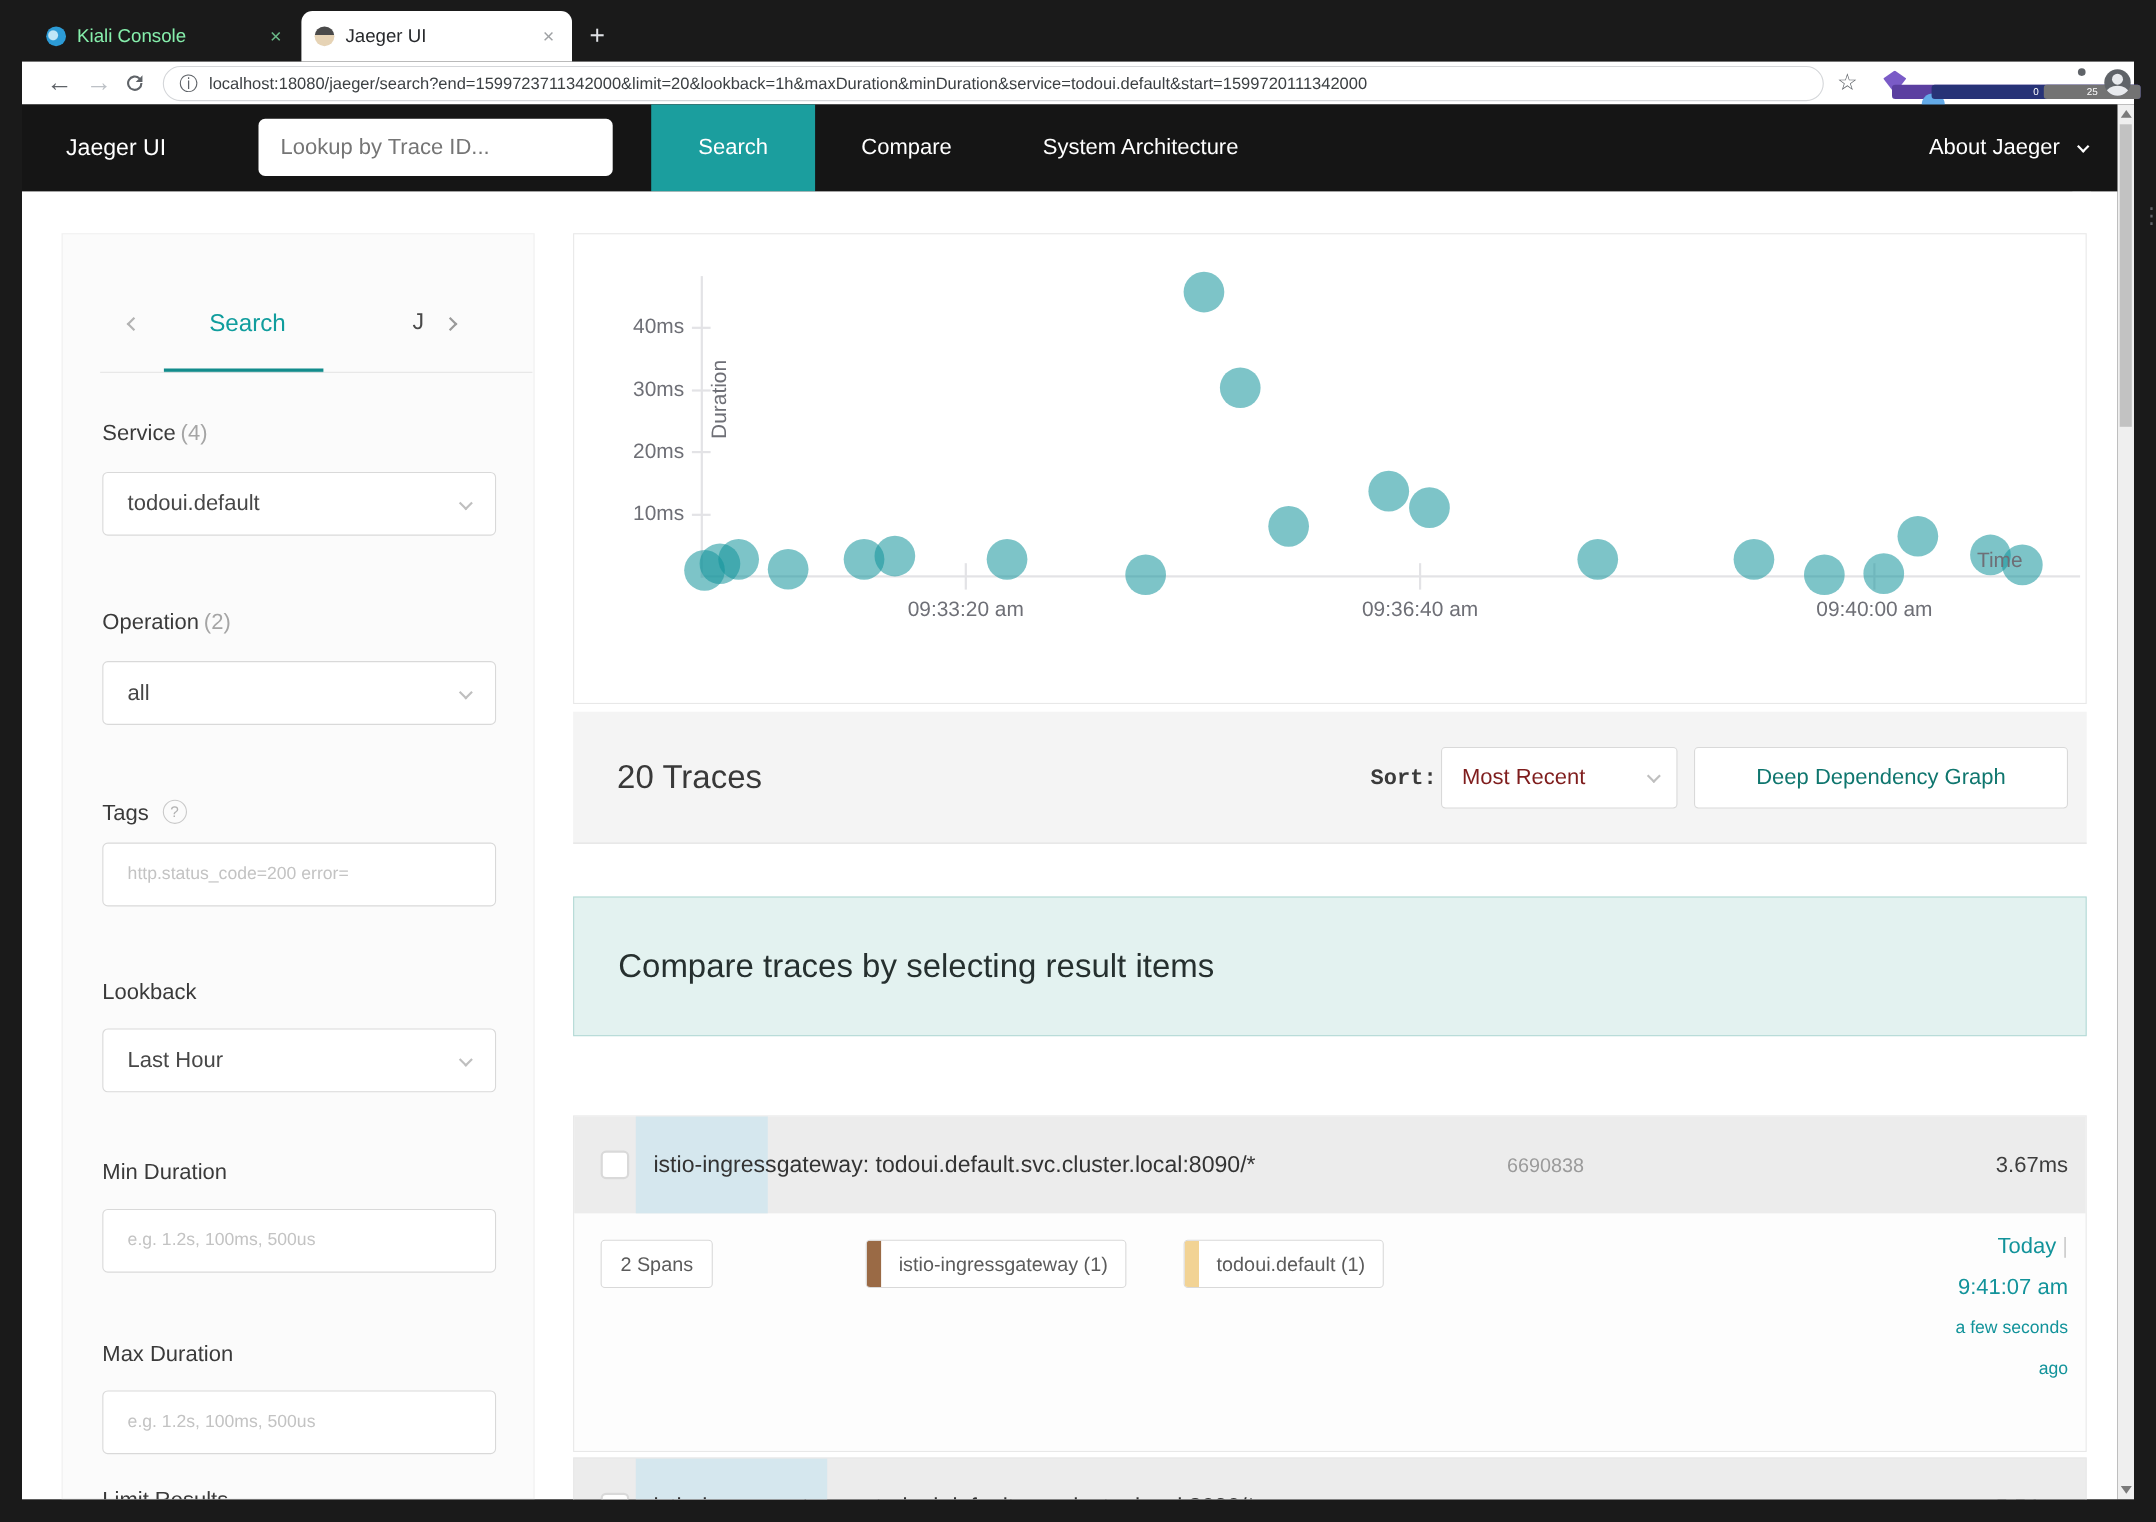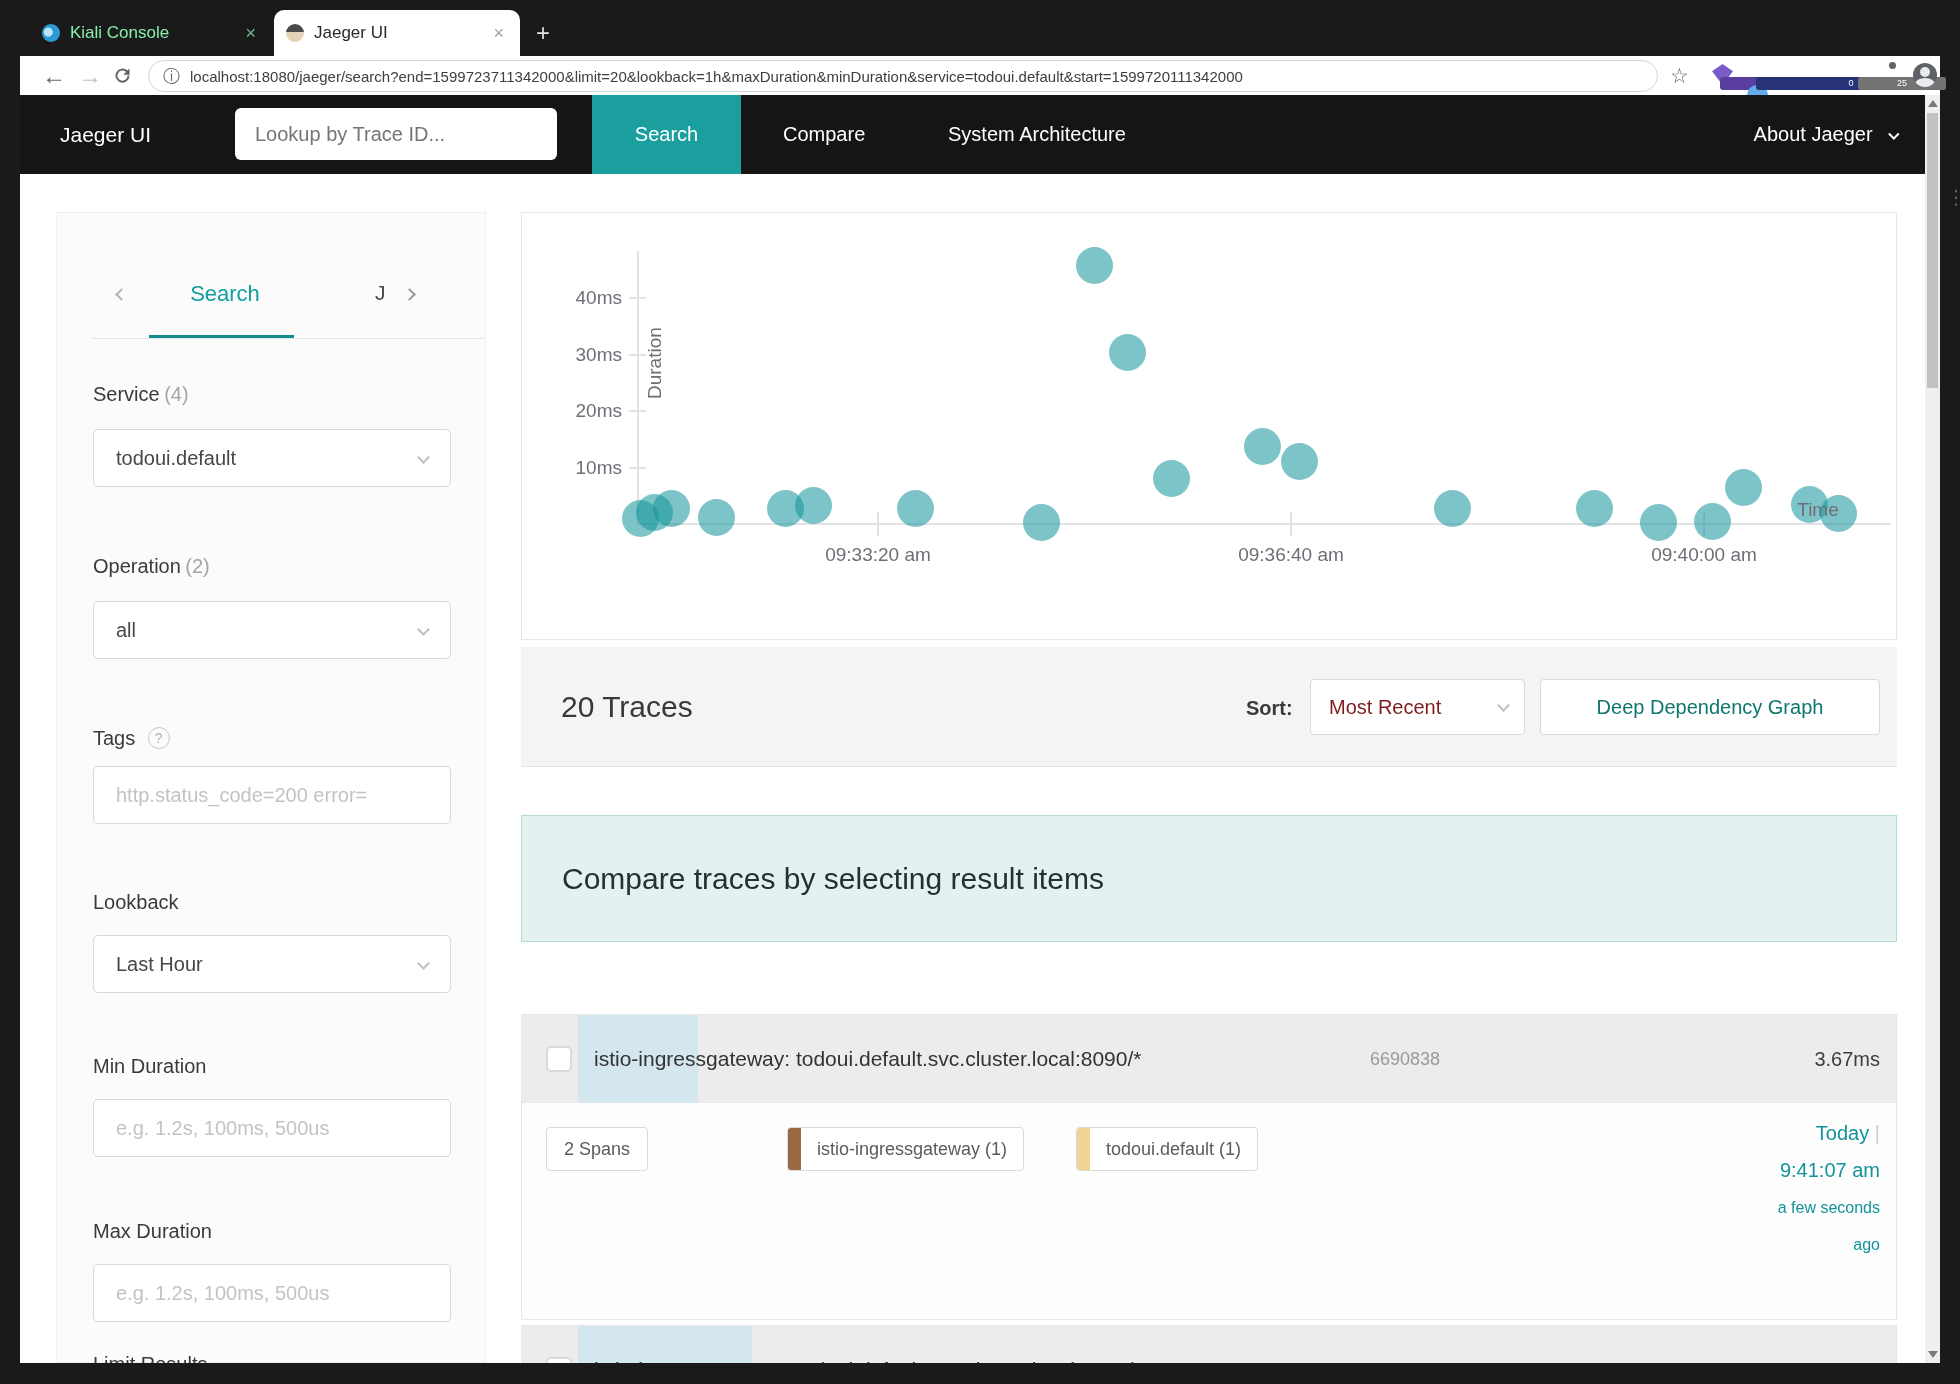--- a/index.html
+++ b/index.html
@@ -21,21 +21,21 @@
   
   .navbar { background:#151515; }
   .nav-item { color:#fff; font-size:20px; line-height:79px; }
   .chev { display:inline-block; width:9px; height:9px; border-right:2px solid #bfbfbf; border-bottom:2px solid #bfbfbf; transform:rotate(45deg); }
 
   
   .side-label { font-size:20px; color:#3a3a3a; font-weight:500; }
   .side-count { color:#a5a5a5; font-weight:400; }
   .field { position:absolute; left:36px; width:358px; height:58px; background:#fff; border:1px solid #d9d9d9; border-radius:5px; font-size:20px; color:#474747; }
   .field .val { line-height:56px; padding-left:22px; display:block; }
-  .field input { width:100%; height:100%; border:0; outline:0; background:transparent; font-size:20px; color:#474747; padding-left:22px; border-radius:5px; }
+  .field input { width:100%; height:100%; border:0; outline:0; background:transparent; font-size:16px; color:#474747; padding-left:22px; border-radius:5px; }
   .field input::placeholder { color:#c3c3c3; }
   .field .chev { position:absolute; right:22px; top:23px; }
 
   
   .tick-lab { position:absolute; font-size:19px; color:#6e6f76; }
   .dash { position:absolute; background:#e3e3e6; }
   .dot { position:absolute; width:37px; height:37px; border-radius:50%; }
 
   
   .pill { position:absolute; top:112px; height:44px; background:#fff; border:1px solid #d9d9d9; border-radius:4px; font-size:18px; color:#5b5b5b; display:flex; align-items:center; overflow:hidden; }
@@ -196,21 +196,21 @@
         <div class="dot" style="left: 1118.07px; top: 291.37px; background: rgba(18, 147, 154, 0.55); z-index: 4;"></div>
         <div class="dot" style="left: 1171.76px; top: 289.675px; background: rgba(18, 147, 154, 0.55); z-index: 4;"></div>
         <div class="dot" style="left: 1202.73px; top: 256.34px; background: rgba(18, 147, 154, 0.55); z-index: 4;"></div>
         <div class="dot" style="left: 1268.82px; top: 272.725px; background: rgba(18, 147, 154, 0.55); z-index: 4;"></div>
         <div class="dot" style="left: 1297.72px; top: 282.33px; background: rgba(18, 147, 154, 0.55); z-index: 4;"></div>
       </div>
   </div>
 
   <div class="abs" style="left:501px; top:473px; width:1376px; height:120px; background:#f4f4f4; border-bottom:1px solid #e2e2e2;">
     <span class="abs" style="left:40px; top:43px; font-size:30px; color:#393939;">20 Traces</span>
-    <span class="abs" style="left:725px; top:50px; font-size:20px; font-weight:600; color:#3a3a3a;">Sort:</span>
+    <span class="abs" style="left:725px; top:50px; font-size:20px; font-weight:600; color:#3a3a3a;font-family:Liberation Mono, monospace;">Sort:</span>
     <div class="abs" style="left:789px; top:32px; width:215px; height:56px; background:#fff; border:1px solid #d9d9d9; border-radius:4px;">
       <span style="line-height:54px; padding-left:18px; font-size:20px; color:#7f1d1d;">Most Recent</span>
       <span class="chev" style="position:absolute; right:16px; top:21px;"></span>
     </div>
     <div class="abs" style="left:1019px; top:32px; width:340px; height:56px; background:#fff; border:1px solid #d9d9d9; border-radius:4px; text-align:center;">
       <span style="line-height:54px; font-size:20px; color:#0f766e;">Deep Dependency Graph</span>
     </div>
   </div>
 
   <div class="abs" style="left:501px; top:641px; width:1376px; height:127px; background:#e3f2f0; border:1px solid #b4dad6;">

